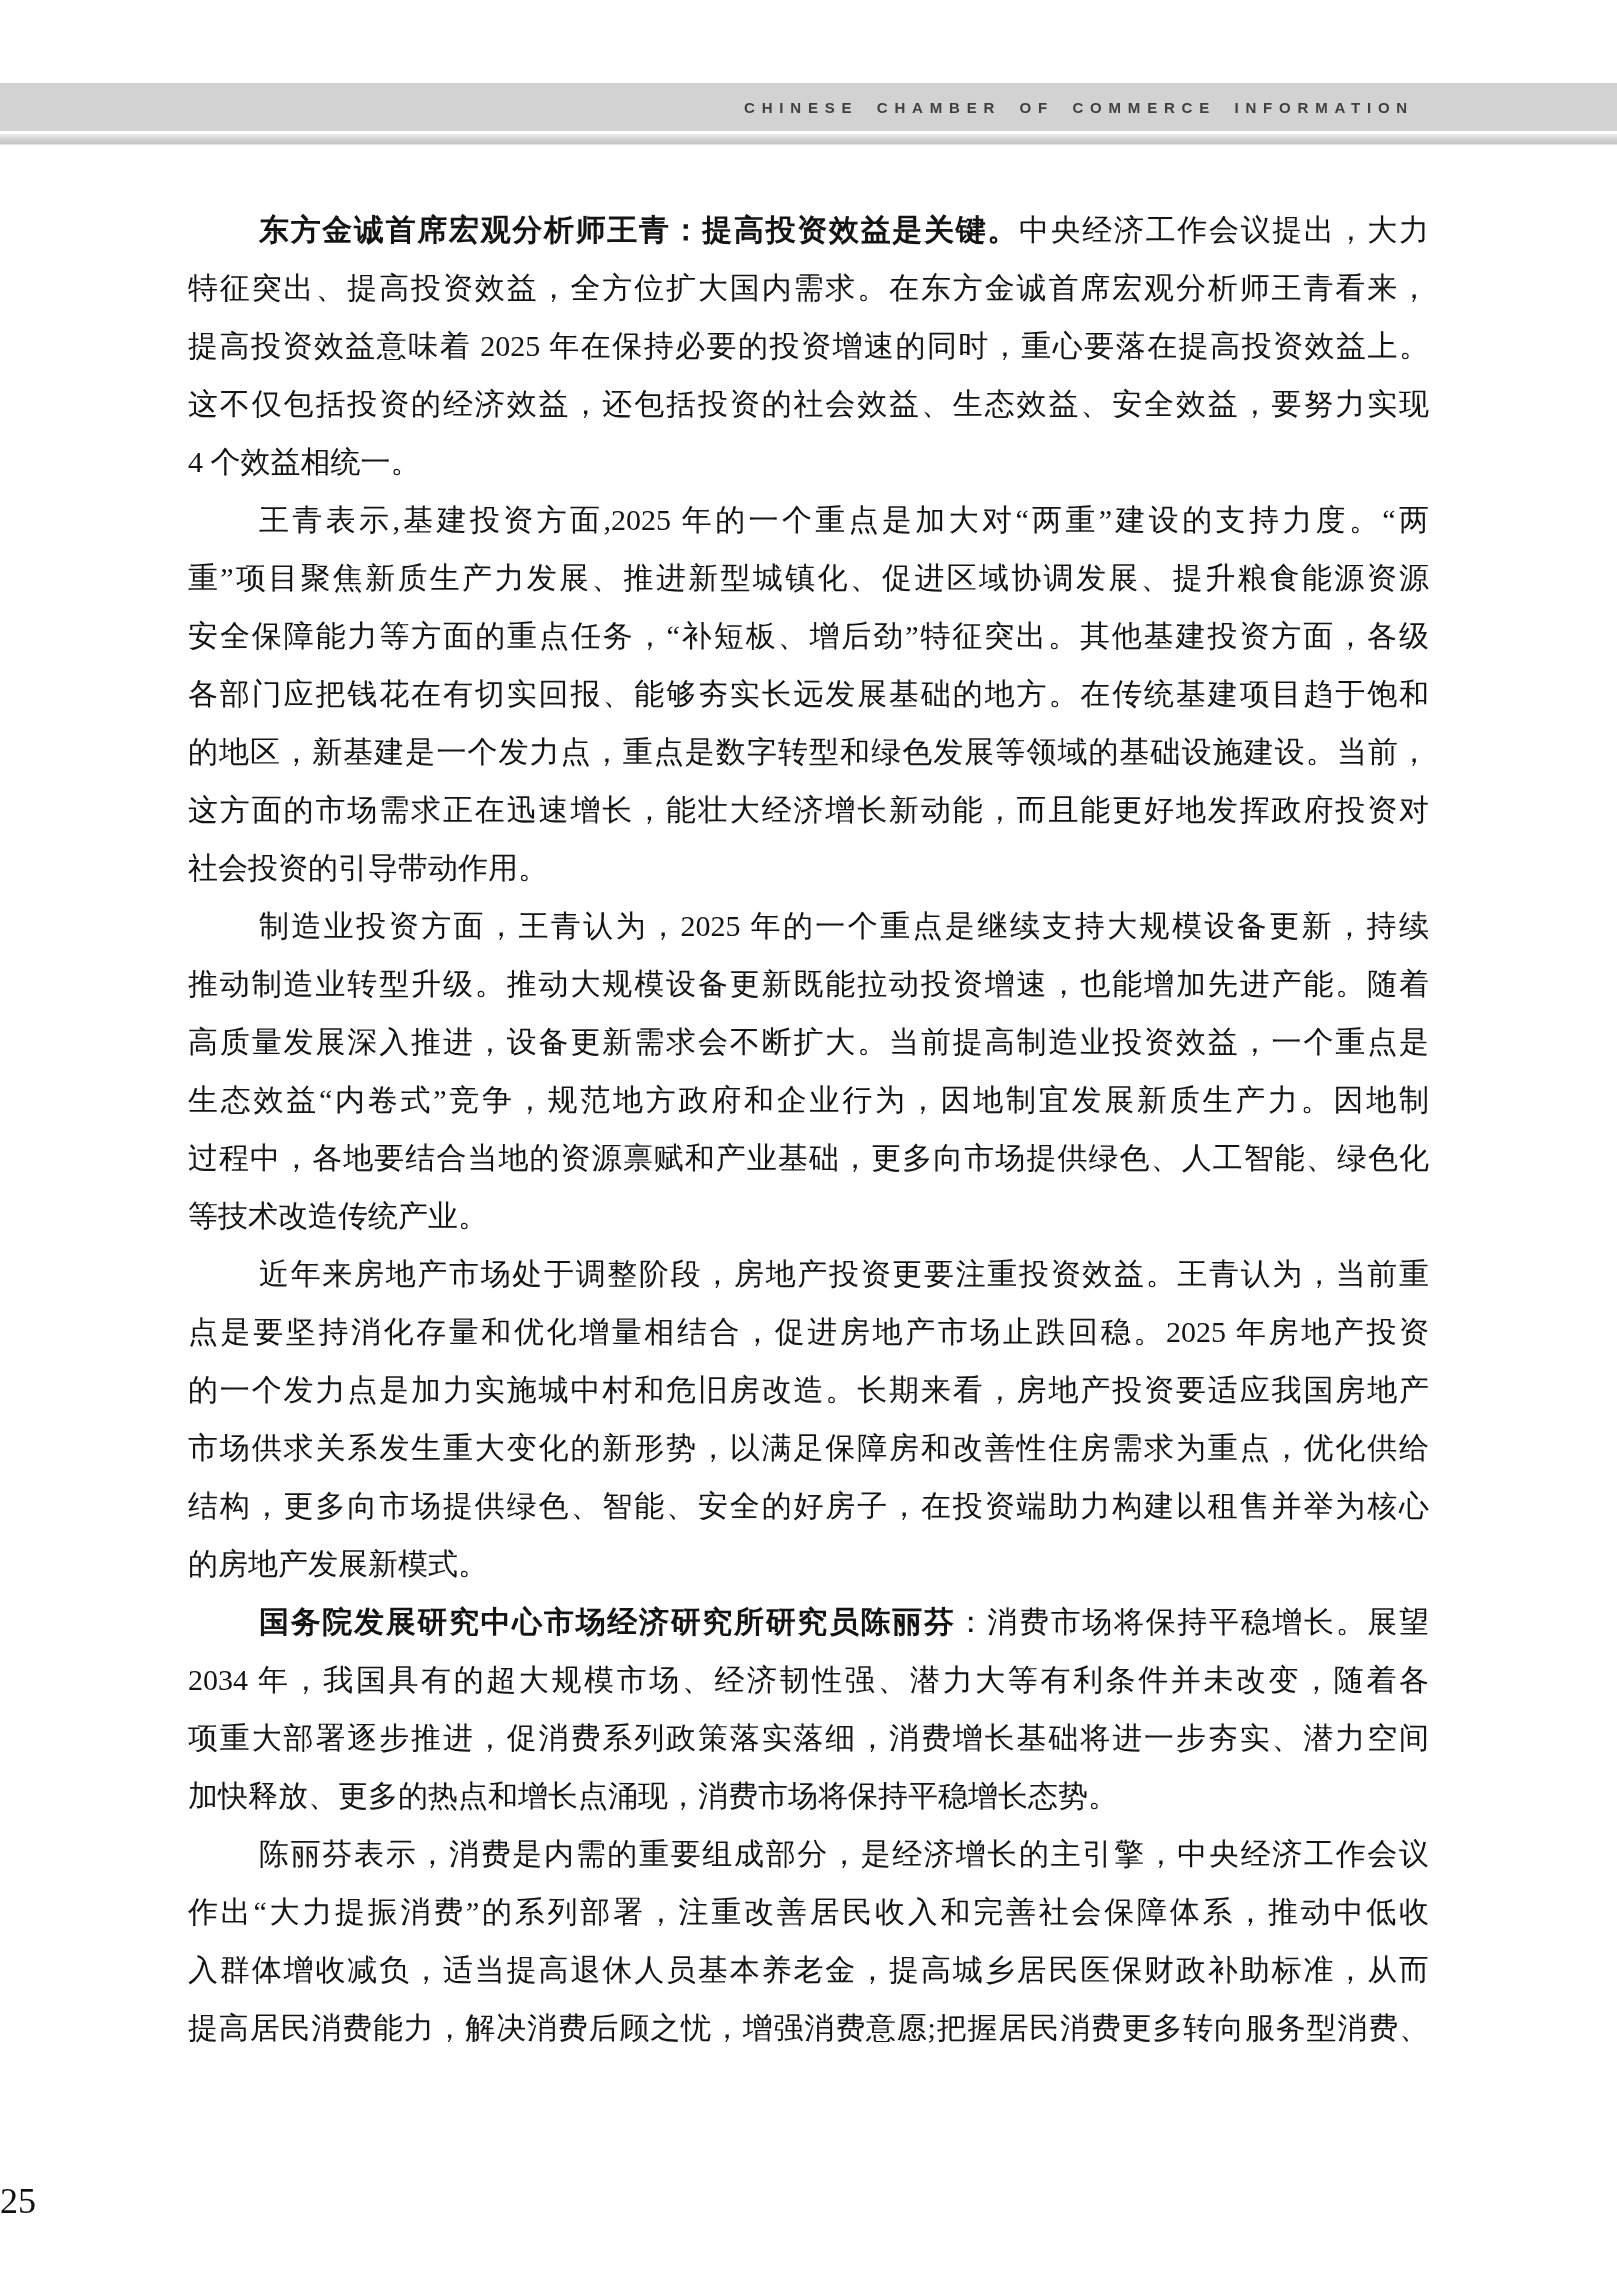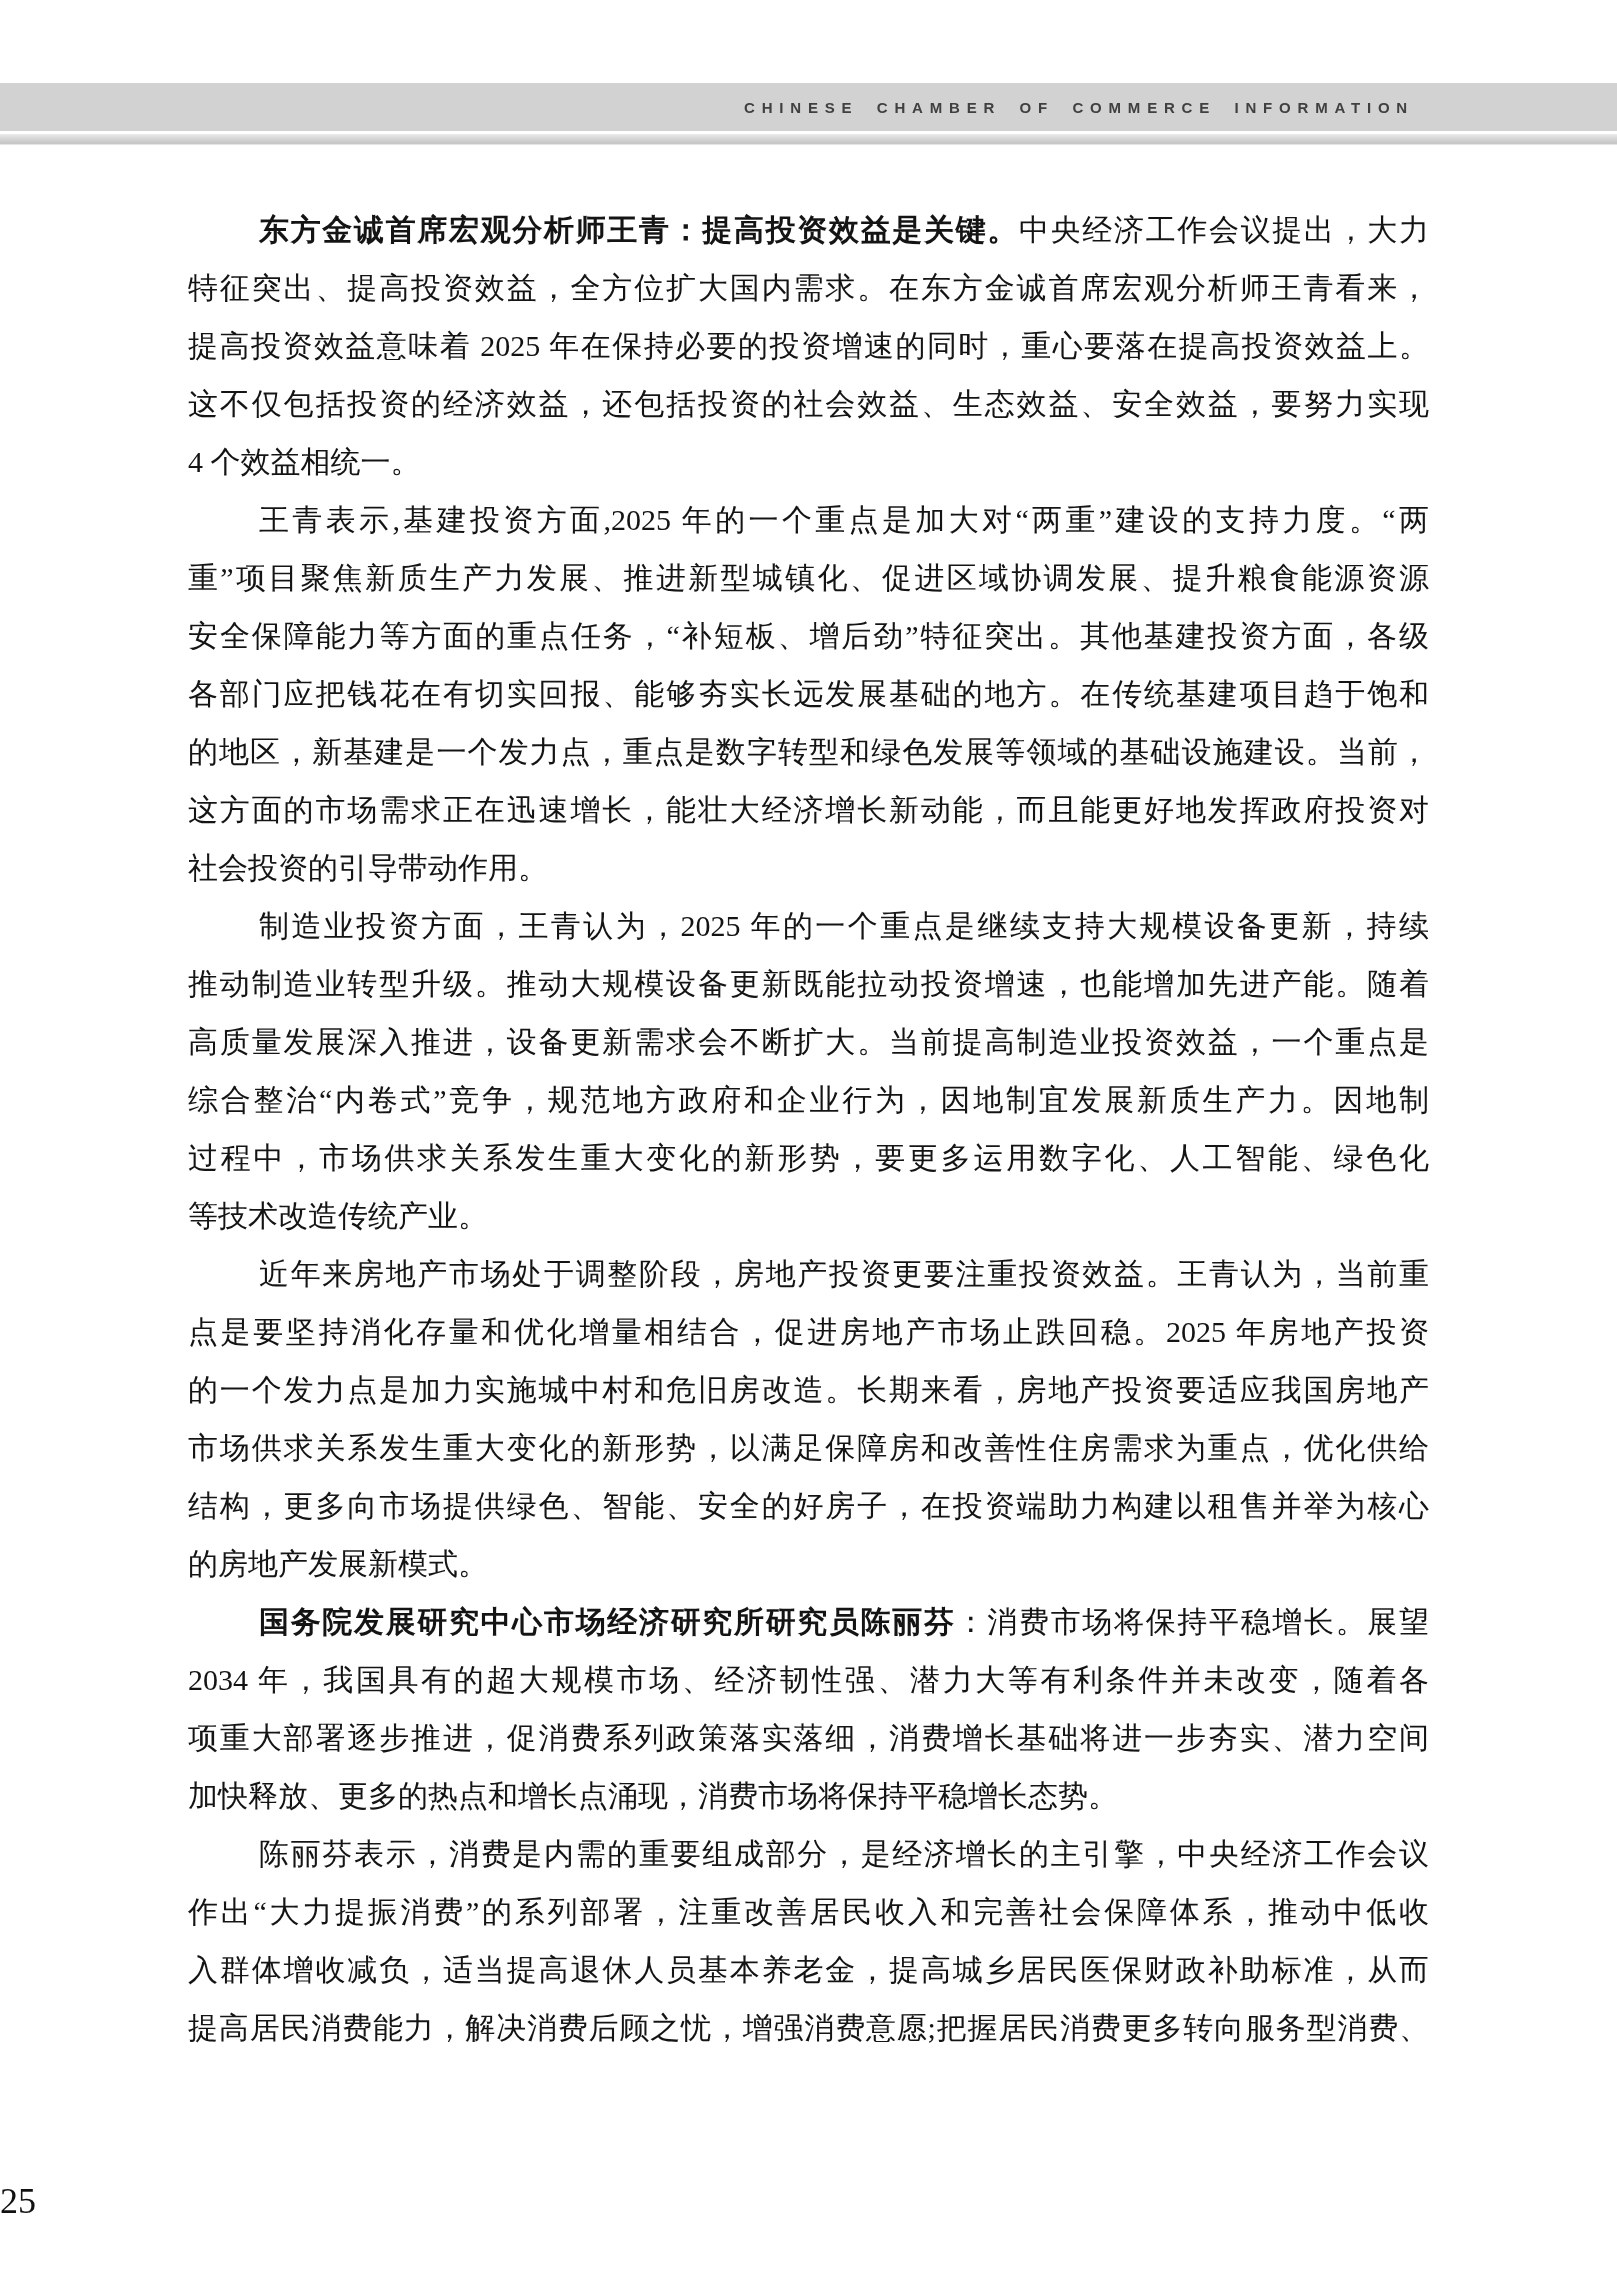--- a/index.html
+++ b/index.html
@@ -95,22 +95,22 @@
       <div class="line"><span>各部门应把钱花在有切实回报、能够夯实长远发展基础的地方。在传统基建项目趋于饱和</span></div>
       <div class="line"><span>的地区，新基建是一个发力点，重点是数字转型和绿色发展等领域的基础设施建设。当前，</span></div>
       <div class="line"><span>这方面的市场需求正在迅速增长，能壮大经济增长新动能，而且能更好地发挥政府投资对</span></div>
       <div class="line lastshort"><span>社会投资的引导带动作用。</span></div>
     </div>
 
     <div class="para">
       <div class="line first"><span>制造业投资方面，王青认为，2025 年的一个重点是继续支持大规模设备更新，持续</span></div>
       <div class="line"><span>推动制造业转型升级。推动大规模设备更新既能拉动投资增速，也能增加先进产能。随着</span></div>
       <div class="line"><span>高质量发展深入推进，设备更新需求会不断扩大。当前提高制造业投资效益，一个重点是</span></div>
-      <div class="line"><span>综合整治“内卷式”竞争，规范地方政府和企业行为，因地制宜发展新质生产力。因地制</span></div>
-      <div class="line"><span>过程中，市场供求关系发生重大变化的新形势，要更多运用数字化、人工智能、绿色化</span></div>
+      <div class="line"><span>生态效益“内卷式”竞争，规范地方政府和企业行为，因地制宜发展新质生产力。因地制</span></div>
+      <div class="line"><span>过程中，各地要结合当地的资源禀赋和产业基础，更多向市场提供绿色、人工智能、绿色化</span></div>
       <div class="line lastshort"><span>等技术改造传统产业。</span></div>
     </div>
 
     <div class="para">
       <div class="line first"><span>近年来房地产市场处于调整阶段，房地产投资更要注重投资效益。王青认为，当前重</span></div>
       <div class="line"><span>点是要坚持消化存量和优化增量相结合，促进房地产市场止跌回稳。2025 年房地产投资</span></div>
       <div class="line"><span>的一个发力点是加力实施城中村和危旧房改造。长期来看，房地产投资要适应我国房地产</span></div>
       <div class="line"><span>市场供求关系发生重大变化的新形势，以满足保障房和改善性住房需求为重点，优化供给</span></div>
       <div class="line"><span>结构，更多向市场提供绿色、智能、安全的好房子，在投资端助力构建以租售并举为核心</span></div>
       <div class="line lastshort"><span>的房地产发展新模式。</span></div>

